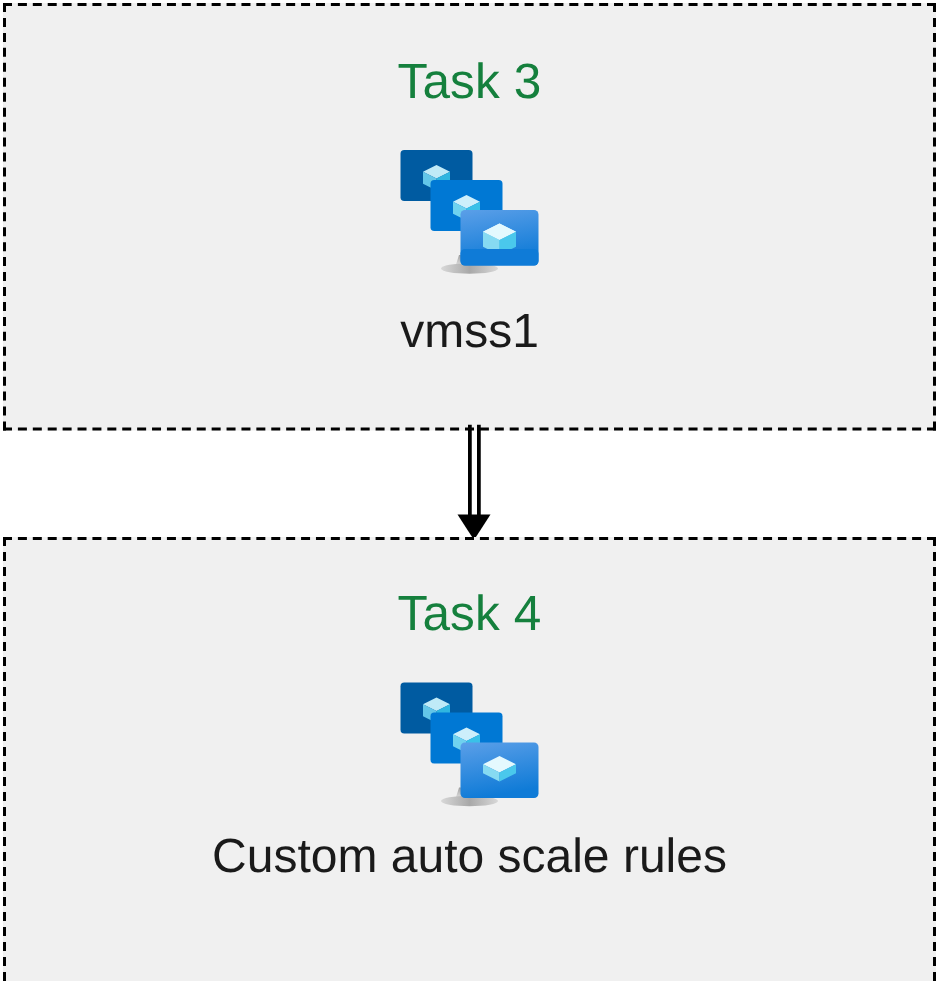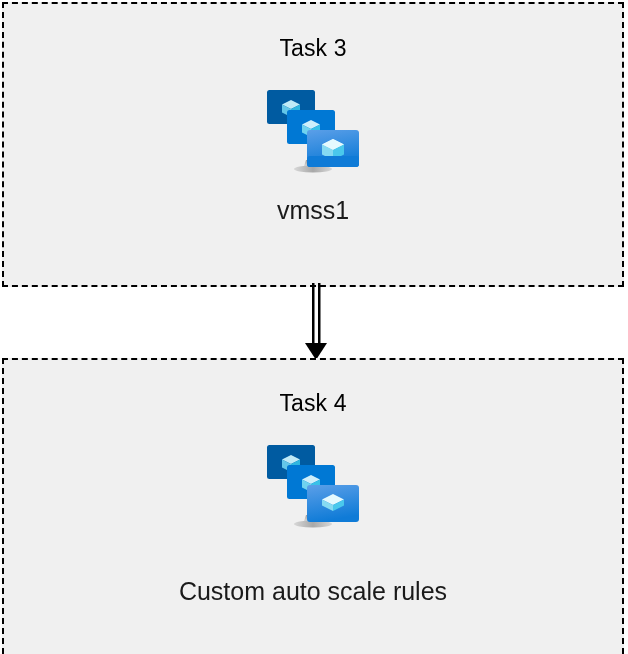--- a/index.html
+++ b/index.html
@@ -37,39 +37,39 @@
     height: 285px;
   }
   #box-task4 {
     left: 2px;
     top: 358px;
     width: 622px;
     height: 326px;
   }
 
   .task-title {
-    color: #000000;
-    font-size: 23px;
+    color: #15803d;
+    font-size: 33px;
     line-height: 1;
     letter-spacing: 0.1px;
     text-align: center;
     white-space: nowrap;
   }
   #box-task3 .task-title { margin-top: 33px; }
   #box-task4 .task-title { margin-top: 32px; }
 
   .task-caption {
     color: #1a1a1a;
-    font-size: 25px;
+    font-size: 32px;
     line-height: 30px;
     text-align: center;
     white-space: nowrap;
   }
   #box-task3 .task-caption { margin-top: 15px; }
-  #box-task4 .task-caption { margin-top: 41px; }
+  #box-task4 .task-caption { margin-top: 10px; }
 
   
   .vmss-icon {
     position: relative;
     width: 104px;
     height: 96px;
     display: block;
   }
   #box-task3 .vmss-icon { margin-top: 24px; }
   #box-task4 .vmss-icon { margin-top: 24px; }

